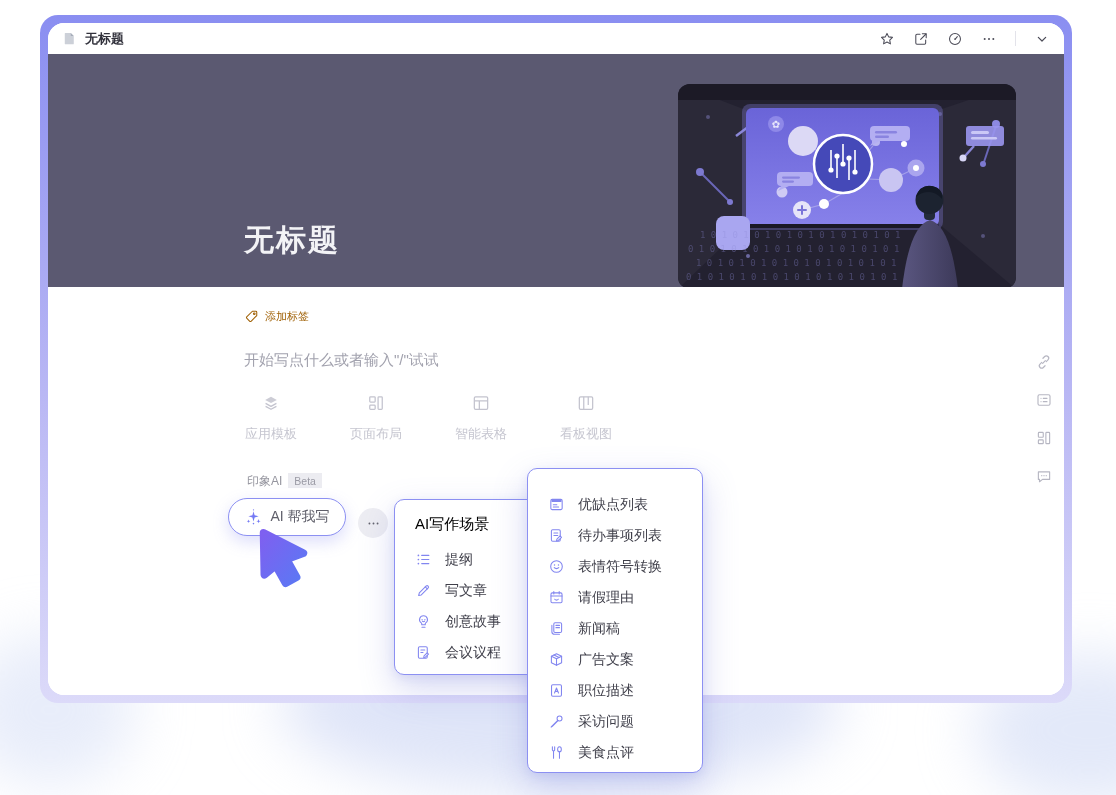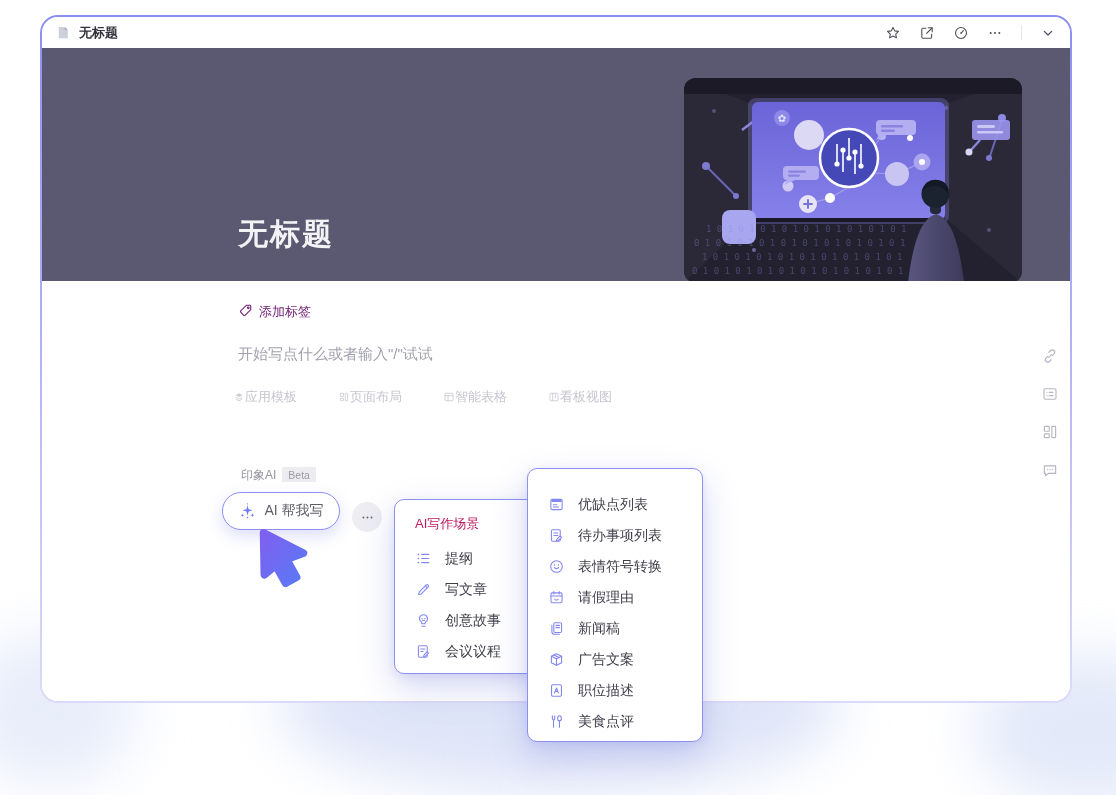--- a/index.html
+++ b/index.html
@@ -4,41 +4,41 @@
 <style>
   *{margin:0;padding:0;box-sizing:border-box}
   html,body{width:1116px;height:795px}
   body{font-family:"Liberation Sans","DejaVu Sans",sans-serif;background:#ffffff;position:relative;overflow:hidden}
 
   .glow{position:absolute;border-radius:50%;filter:blur(28px);pointer-events:none;z-index:0}
   .glow1{left:280px;top:618px;width:560px;height:175px;background:rgba(196,208,242,.55)}
   .glow2{left:975px;top:655px;width:230px;height:150px;background:rgba(199,211,244,.5)}
   .glow3{left:-35px;top:635px;width:170px;height:150px;background:rgba(205,215,245,.45)}
 
-  .window{position:absolute;left:40px;top:15px;width:1032px;height:688px;border-radius:18px;padding:2px;
+  .window{position:absolute;left:40px;top:15px;width:1032px;height:688px;border-radius:18px;padding:8px;
     background:linear-gradient(180deg,var(--window-border-top,#8a8ef1),#b9b7f4 55%,var(--window-border-bottom,#dcdaf9));z-index:1}
   .window-inner{width:100%;height:100%;background:#fff;border-radius:16px;overflow:hidden;position:relative}
 
   .topbar{height:31px;display:flex;align-items:center;padding:0 14px;background:#fff}
   .tb-doc{width:15px;height:15px;margin-right:8px;display:inline-flex}
   .tb-title{font-size:13px;font-weight:600;color:#32323c}
   .tb-right{margin-left:auto;display:flex;align-items:center;gap:18px;color:#4c4c58}
   .tb-icon{width:16px;height:16px;display:inline-flex;cursor:pointer}
   .tb-divider{width:1px;height:15px;background:#e3e3ea}
 
   .header{height:233px;background:var(--header-bg,#5b5971);position:relative}
   .header-title{position:absolute;left:196px;bottom:26px;font-size:30px;font-weight:700;color:#f3f3f6;letter-spacing:2px}
   .illustration{position:absolute;right:48px;top:30px;width:338px;height:205px}
 
   .content{position:relative;height:420px;background:#fff}
-  .tag-row{position:absolute;left:196px;top:22px;display:flex;gap:6px;color:#701a75;font-size:13px;cursor:pointer}
+  .tag-row{position:absolute;left:196px;top:22px;display:flex;gap:6px;color:#a16207;font-size:11px;cursor:pointer}
   .tag-row .ticon{width:15px;height:15px;display:inline-flex}
   .placeholder{position:absolute;left:196px;top:64px;font-size:15px;color:#a2a2ae}
   .template-row{position:absolute;left:191px;top:106px;display:flex;gap:41px}
-  .template-item{width:64px;display:flex;align-items:center;cursor:pointer}
+  .template-item{width:64px;display:flex;flex-direction:column;align-items:center;gap:12px;cursor:pointer}
   .template-item .icon-slot{width:20px;height:20px;color:#c3c3ce;display:inline-flex}
   .template-item .tlabel{font-size:13px;color:#c6c6d0;white-space:nowrap}
 
   .ai-brand{position:absolute;left:199px;top:186px;display:flex;align-items:flex-start;gap:6px;font-size:12px;color:#95959f}
   .beta{font-size:10.5px;background:#ececf1;color:#9b9ba5;border-radius:0;padding:1.5px 6px}
   .ai-button{position:absolute;left:180px;top:211px;width:118px;height:38px;border-radius:21px;background:#fff;
     border:1.5px solid var(--accent,#8c90f2);display:flex;align-items:center;justify-content:center;gap:7px;
     box-shadow:0 6px 16px rgba(132,136,242,.28);cursor:pointer}
   .ai-button .icon-slot{width:19px;height:19px;display:inline-flex}
   .ai-button .ai-label{font-size:14px;color:#5f5f6a;white-space:nowrap}
@@ -48,21 +48,21 @@
 
   .side-tools{position:absolute;right:11px;top:330px;display:flex;flex-direction:column;gap:20px;color:#b6b6c2}
   .side-tools .icon-slot{width:18px;height:18px;display:inline-flex;cursor:pointer}
 
   .cursor{position:absolute;left:252px;top:526px;width:62px;height:68px;z-index:9;pointer-events:none}
 
   .menu{position:absolute;background:#fff;border:1.5px solid var(--accent,#8c90f2);border-radius:10px;
     box-shadow:0 14px 34px rgba(118,126,220,.30),0 3px 10px rgba(118,126,220,.14)}
   .menu1{left:394px;top:499px;width:167px;padding:13px 0 6px;z-index:4}
   .menu2{left:527px;top:468px;width:176px;padding:20px 0 4px;z-index:5}
-  .menu-header{padding:2px 0 10px 20px;font-size:13px;color:#be185d}
+  .menu-header{padding:2px 0 10px 20px;font-size:15px;color:#000000}
   .menu-item{display:flex;align-items:center;gap:13px;height:31px;padding-left:20px;cursor:pointer}
   .mi-icon{width:17px;height:17px;color:var(--menu-icon,#8286f0);flex:none;display:inline-flex}
   .mi-label{font-size:14px;color:#3f3f4a;white-space:nowrap}
 
   .icon-slot svg,.tb-icon svg,.tb-doc svg,.ticon svg,.mi-icon svg{width:100%;height:100%;display:block}
 </style>
 </head>
 <body>
 
 <div class="glow glow1"></div>
@@ -464,20 +464,29 @@
       <div class="menu-item">
         <span class="mi-icon">
           <svg viewBox="0 0 24 24" fill="none" stroke="currentColor" stroke-width="1.5" stroke-linecap="round" stroke-linejoin="round">
             <rect x="5" y="3.8" width="14" height="16.4" rx="1.8"></rect>
             <path d="M9.2 15.5L12 8.5l2.8 7M10.3 13.2h3.4"></path>
           </svg>
         </span>
         <span class="mi-label">职位描述</span>
       </div>
 
+      <div class="menu-item">
+        <span class="mi-icon">
+          <svg viewBox="0 0 24 24" fill="none" stroke="currentColor" stroke-width="1.5" stroke-linecap="round" stroke-linejoin="round">
+            <circle cx="16.3" cy="7.7" r="3.5"></circle>
+            <path d="M13.7 10.3L5.6 18.4l-1.2 1.6 1.7-1.1 8.1-8.1"></path>
+          </svg>
+        </span>
+        <span class="mi-label">采访问题</span>
+      </div>
 
       <div class="menu-item">
         <span class="mi-icon">
           <svg viewBox="0 0 24 24" fill="none" stroke="currentColor" stroke-width="1.5" stroke-linecap="round" stroke-linejoin="round">
             <path d="M6.2 3.8v4.4M9.4 3.8v4.4M6.2 8.2a1.6 1.6 0 0 0 3.2 0"></path>
             <path d="M7.8 9.8v10.4"></path>
             <path d="M16.2 3.8c-1.7 0-2.6 2.1-2.6 3.9s1 3.3 2.6 3.3 2.6-1.5 2.6-3.3-.9-3.9-2.6-3.9z"></path>
             <path d="M16.2 11v9.2"></path>
           </svg>
         </span>

